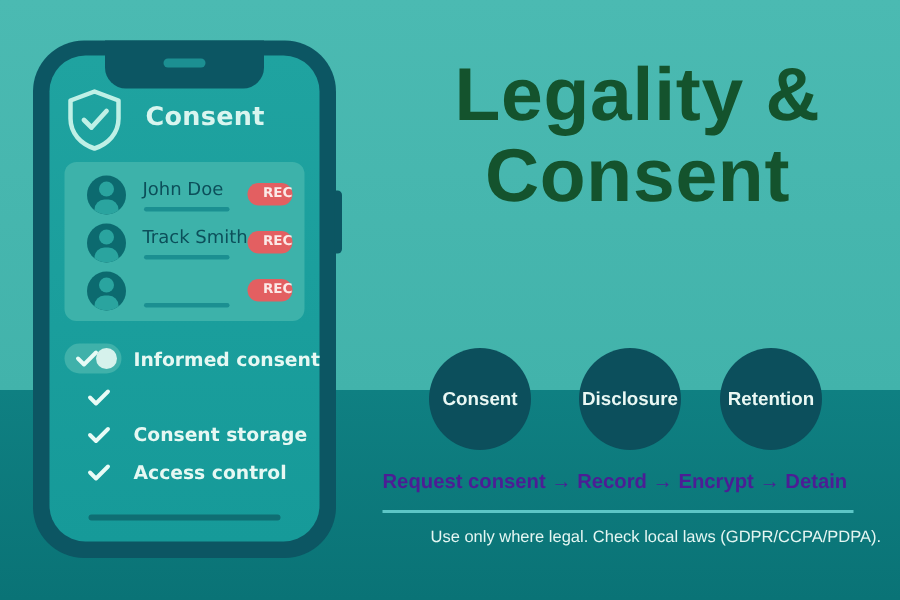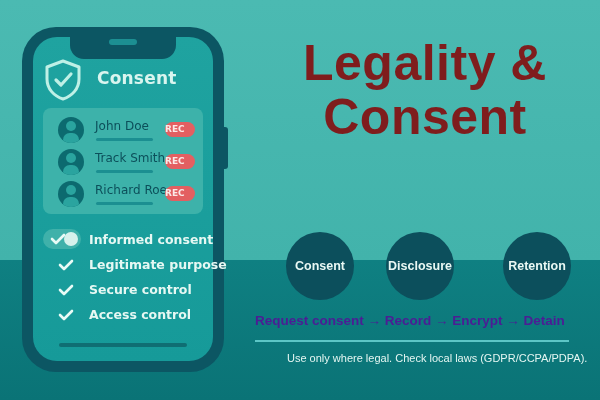--- a/index.html
+++ b/index.html
@@ -73,21 +73,21 @@
     position: absolute; left: 52px; top: 2px;
     font-size: 12px; color: #0c4f5a; white-space: nowrap;
   }
   .contact-line {
     position: absolute; left: 53px; top: 21px; width: 57px; height: 3px;
     background: #1b8f91; border-radius: 2px;
   }
   .rec-badge {
     position: absolute; left: 122px; top: 5px; width: 30px; height: 15px;
     background: #e35f61; color: #fbe9e7; border-radius: 8px;
-    font-size: 9px; font-weight: 700; text-align: left; line-height: 15px;
+    font-size: 9px; font-weight: 700; text-align: right; line-height: 15px;
   }
 
   .toggle {
     position: absolute; left: 43px; top: 229px; width: 38px; height: 20px;
     background: #3fb1aa; border-radius: 10px;
   }
   .toggle-check {
     position: absolute; left: 7px; top: 4px; width: 16px; height: 12px;
   }
   .toggle-knob {
@@ -108,21 +108,21 @@
     position: absolute; left: 59px; top: 343px; width: 128px; height: 4px;
     background: #0f6e73; border-radius: 2px;
   }
 
   
   .headline {
     position: absolute; left: 260px; top: 36px; width: 330px;
     text-align: center;
     font-family: "Liberation Sans", sans-serif;
     font-weight: 700; font-size: 50px; line-height: 54px;
-    color: #7f1d1d; letter-spacing: 0.5px;
+    color: #14532d; letter-spacing: 0.5px;
   }
   .subtitle {
     position: absolute; left: 275px; top: 165px; width: 320px;
     font-family: "Liberation Sans", sans-serif;
     font-size: 19.5px; line-height: 26px; color: #eefbf7;
   }
   .subtitle div { white-space: nowrap; }
   .subtitle .line2 { margin-left: 1px; }
 
   .pill-circle {
@@ -185,47 +185,45 @@
       </div>
     <div class="contact-name">Track Smith</div>
     <div class="contact-line"></div>
     <div class="rec-badge">REC</div>
   </div>
   <div class="contact" style="top:73px;">
     <div class="avatar">
         <div class="head"></div>
         <div class="body"></div>
       </div>
-    <div class="contact-name">Richard Roe</div>
     <div class="contact-line"></div>
     <div class="rec-badge">REC</div>
   </div>
 </div>
 
 <div class="toggle">
   <svg class="toggle-check" viewBox="0 0 16 12">
     <path d="M2 6 L6 10 L14 2" fill="none" stroke="#e8fbf6" stroke-width="2.6" stroke-linecap="round" stroke-linejoin="round"></path>
   </svg>
   <div class="toggle-knob"></div>
 </div>
 <div class="check-item" style="top:231px;">
   <div class="check-label">Informed consent</div>
 </div>
 
 <div class="check-item" style="top:256px;">
   <svg class="check-icon" viewBox="0 0 16 14">
     <path d="M2 7 L6 11 L14 3" fill="none" stroke="#e8fbf6" stroke-width="2.6" stroke-linecap="round" stroke-linejoin="round"></path>
   </svg>
-  <div class="check-label">Legitimate purpose</div>
 </div>
 <div class="check-item" style="top:281px;">
   <svg class="check-icon" viewBox="0 0 16 14">
     <path d="M2 7 L6 11 L14 3" fill="none" stroke="#e8fbf6" stroke-width="2.6" stroke-linecap="round" stroke-linejoin="round"></path>
   </svg>
-  <div class="check-label">Secure control</div>
+  <div class="check-label">Consent storage</div>
 </div>
 <div class="check-item" style="top:306px;padding-left:16px;">
   <svg class="check-icon" viewBox="0 0 16 14">
     <path d="M2 7 L6 11 L14 3" fill="none" stroke="#e8fbf6" stroke-width="2.6" stroke-linecap="round" stroke-linejoin="round"></path>
   </svg>
   <div class="check-label">Access control</div>
 </div>
 
 <div class="home-bar"></div>
 
@@ -236,19 +234,19 @@
 
 <div class="subtitle">
 </div>
 
 <div class="pill-circle" style="left:286px; top:232px;">
   <span>Consent</span>
 </div>
 <div class="pill-circle" style="left:386px; top:232px;">
   <span>Disclosure</span>
 </div>
-<div class="pill-circle" style="left:480px; top:232px;margin-left:23px;">
+<div class="pill-circle" style="left:480px; top:232px;">
   <span>Retention</span>
 </div>
 
 <div class="flow">Request consent → Record → Encrypt → Detain</div>
 <div class="flow-divider"></div>
 <div class="footnote">Use only where legal. Check local laws (GDPR/CCPA/PDPA).</div>
 
 </body></html>

